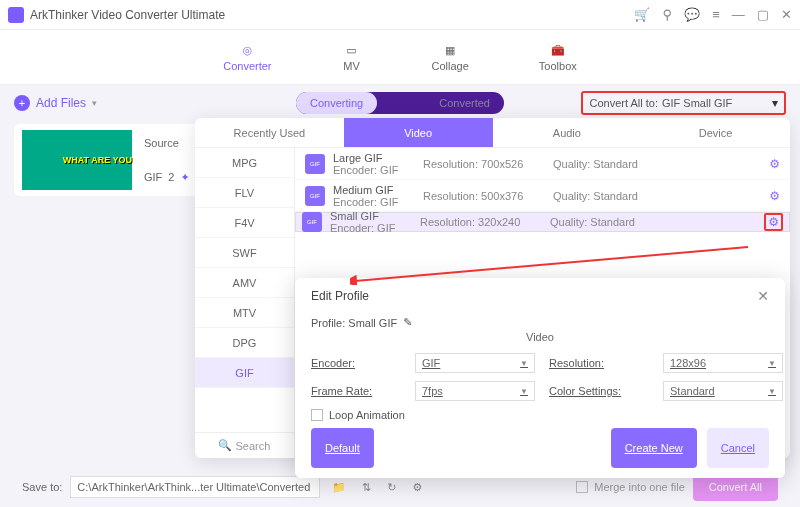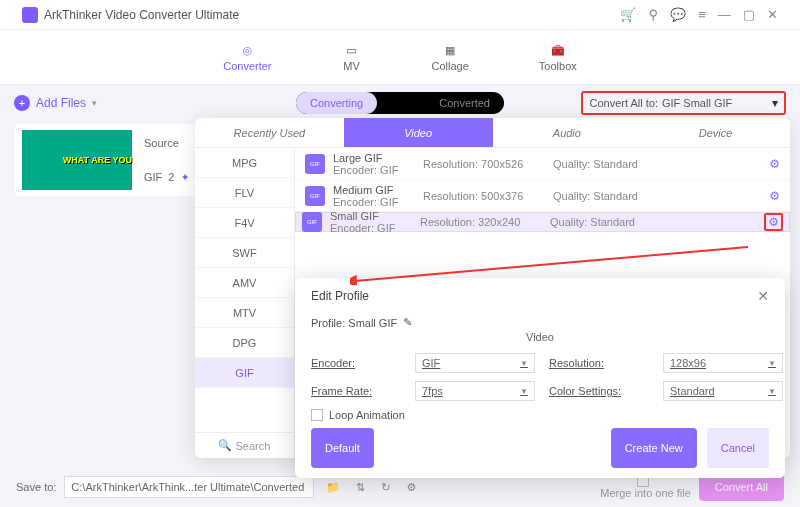--- a/index.html
+++ b/index.html
@@ -1,46 +1,46 @@
 <!DOCTYPE html>
 <html><head>
 <meta charset="utf-8">
 <style>
   * { box-sizing: border-box; margin: 0; padding: 0; font-family: -apple-system, "Segoe UI", Arial, sans-serif; }
   body { width: 800px; height: 507px; background: #f5f3fa; position: relative; overflow: hidden; color: #333; font-size: 12px; }
-  .titlebar { height: 30px; background: #fff; display: flex; align-items: center; padding: 0 22px; border-bottom: 1px solid #eee; }
+  .titlebar { height: 30px; background: #fff; display: flex; align-items: center; padding: 0 8px; border-bottom: 1px solid #eee; }
   .logo { width: 16px; height: 16px; background: #7c5cff; border-radius: 3px; margin-right: 6px; }
   .title { font-size: 12px; color: #555; flex: 1; }
   .win-icons { display: flex; gap: 12px; color: #888; }
   .win-icons span { cursor: pointer; font-size: 13px; }
   .topnav { height: 55px; background: #fff; display: flex; justify-content: center; gap: 70px; border-bottom: 1px solid #eee; }
   .topnav-item { display: flex; flex-direction: column; align-items: center; justify-content: center; font-size: 11px; color: #666; cursor: pointer; }
   .topnav-item.active { color: #7c5cff; }
   .nav-ico { width: 20px; height: 16px; margin-bottom: 2px; display:flex; align-items:center; justify-content:center; }
   .toolbar { height: 35px; display: flex; align-items: center; padding: 0 14px; }
   .add-btn { color: #7c5cff; font-size: 12px; display: flex; align-items: center; cursor: pointer; }
   .add-plus { width: 16px; height: 16px; background:#7c5cff; color:#fff; border-radius:50%; display:inline-flex; align-items:center; justify-content:center; font-size:11px; margin-right:6px; }
   .chev { margin-left:6px; color:#999; font-size:9px; }
-  .pill-group { position:absolute; left:50%; transform:translateX(-50%); display:flex; background:#000000; border-radius:12px; height:22px; align-items:center;gap:48px; }
+  .pill-group { position:absolute; left:50%; transform:translateX(-50%); display:flex; background:#4c1d95; border-radius:12px; height:22px; align-items:center;gap:48px; }
   .pill { padding: 0 14px; font-size:11px; color:#7c5cff; height:22px; display:flex; align-items:center; border-radius:12px; cursor:pointer; }
   .pill.active { background:#e3d9ff; }
   .pill.inactive { color:#888; background:transparent; }
   .convert-all { margin-left:auto; display:flex; align-items:center; border:2px solid #e33; padding:3px 6px; border-radius:3px; }
   .convert-all-label { font-size:11px; color:#555; margin-right:4px; }
   .convert-all-val { font-size:11px; color:#555; width:110px; cursor:pointer; }
   .media-row { margin:4px 14px 0 14px; background:#fff; border-radius:6px; height:72px; display:flex; align-items:center; padding:8px; position:relative; }
   .thumb { width:110px; height:60px; background:#0a8; position:relative; display:flex; align-items:center; justify-content:flex-end; }
   .thumb-sub { color:#ff0; font-weight:bold; font-size:9px; text-shadow:1px 1px 0 #000; }
   .src-col { margin-left:12px; font-size:11px; color:#666; }
   .src-col .line2 { margin-top:22px; display:flex; gap:6px; align-items:center; }
   .star { color:#7c5cff; }
   
   .fmt-panel { position:absolute; left:195px; top:118px; width:595px; height:340px; background:#fff; border-radius:6px; box-shadow:0 4px 20px rgba(0,0,0,0.12); display:flex; flex-direction:column; }
   .fmt-tabs { display:flex; height:30px; border-bottom:1px solid #eee; }
-  .fmt-tab { flex:1; display:flex; align-items:center; justify-content:center; font-size:11px; color:#777; cursor:pointer;font-style:italic; }
+  .fmt-tab { flex:1; display:flex; align-items:center; justify-content:center; font-size:11px; color:#777; cursor:pointer; }
   .fmt-tab.active { background:#8a6bff; color:#fff; }
   .fmt-body { display:flex; flex:1; overflow:hidden; }
   .fmt-side { width:100px; border-right:1px solid #eee; display:flex; flex-direction:column; }
   .fmt-cat { height:30px; display:flex; align-items:center; justify-content:center; font-size:11px; color:#666; border-bottom:1px solid #f4f4f4; cursor:pointer; }
   .fmt-cat.active { background:#efe9ff; color:#7c5cff; }
   .fmt-search { height:26px; display:flex; align-items:center; justify-content:center; font-size:11px; color:#999; border-top:1px solid #eee; }
   .fmt-list { flex:1; overflow:auto; }
   .fmt-row { height:32px; display:flex; align-items:center; padding:0 10px; font-size:11px; color:#555; border-bottom:1px solid #f6f6f6; cursor:pointer; }
   .fmt-row.sel { background:#f0e9ff; }
   .fmt-ico { width:20px; height:20px; background:#8a6bff; border-radius:3px; margin-right:8px; display:flex; align-items:center; justify-content:center; color:#fff; font-size:6px; }
@@ -56,28 +56,28 @@
   .ep-close { margin-left:auto; color:#888; cursor:pointer; font-size:14px; }
   .ep-profile { margin-top:12px; font-size:11px; color:#555; display:flex; align-items:center; }
   .pencil { color:#555; margin-left:6px; font-size:11px; }
   .ep-vid { text-align:center; font-size:11px; color:#666; margin-top:2px; }
   .ep-grid { display:grid; grid-template-columns: 90px 120px 100px 120px; gap:8px 14px; margin-top:10px; font-size:11px; color:#555; align-items:center;text-decoration:underline; }
   .sel { border:1px solid #ddd; height:20px; display:flex; align-items:center; padding:0 6px; justify-content:space-between; cursor:pointer; color:#666; }
   .sel .dd { font-size:8px; color:#888; }
   .chk { display:flex; align-items:center; margin-top:8px; font-size:11px; color:#555; }
   .chkbox { width:12px; height:12px; border:1px solid #bbb; margin-right:6px; }
   .ep-foot { margin-top:auto; display:flex; gap:10px; }
-  .btn { height:40px; padding:16px 14px; border-radius:4px; font-size:11px; display:flex; align-items:center; cursor:pointer; }
+  .btn { height:40px; padding:16px 14px; border-radius:4px; font-size:11px; display:flex; align-items:center; cursor:pointer;text-decoration:underline; }
   .btn-prim { background:#8a6bff; color:#fff; }
   .btn-sec { background:#ede7ff; color:#7c5cff; }
   
-  .bottom { position:absolute; left:0; bottom:0; height:40px; width:800px; display:flex; align-items:center; padding:0 16px; gap:8px; color:#666; font-size:11px; }
+  .bottom { position:absolute; left:0; bottom:0; height:40px; width:800px; display:flex; align-items:center; padding:0 22px; gap:8px; color:#666; font-size:11px; }
   .path-box { border:1px solid #ddd; background:#fff; height:22px; flex:0 0 250px; padding:0 6px; display:flex; align-items:center; overflow:hidden; white-space:nowrap; }
   .bot-ico { color:#888; padding:0 4px; }
-  .merge { margin-left:auto; display:flex; align-items:center; color:#999;flex-direction:column; }
+  .merge { margin-left:auto; display:flex; align-items:center; color:#999; }
   .convert-btn { background:#d946ef; color:#fff; height:28px; padding:0 16px; border-radius:4px; margin-left:0; display:flex; align-items:center; cursor:pointer; opacity:.55; }
   
   .red-arrow { position:absolute; left:350px; top:245px; width:400px; height:40px; pointer-events:none; z-index:4; }
 </style>
 </head>
 <body>
 
 <div class="titlebar">
   <div class="logo"></div>
   <div class="title">ArkThinker Video Converter Ultimate</div>

